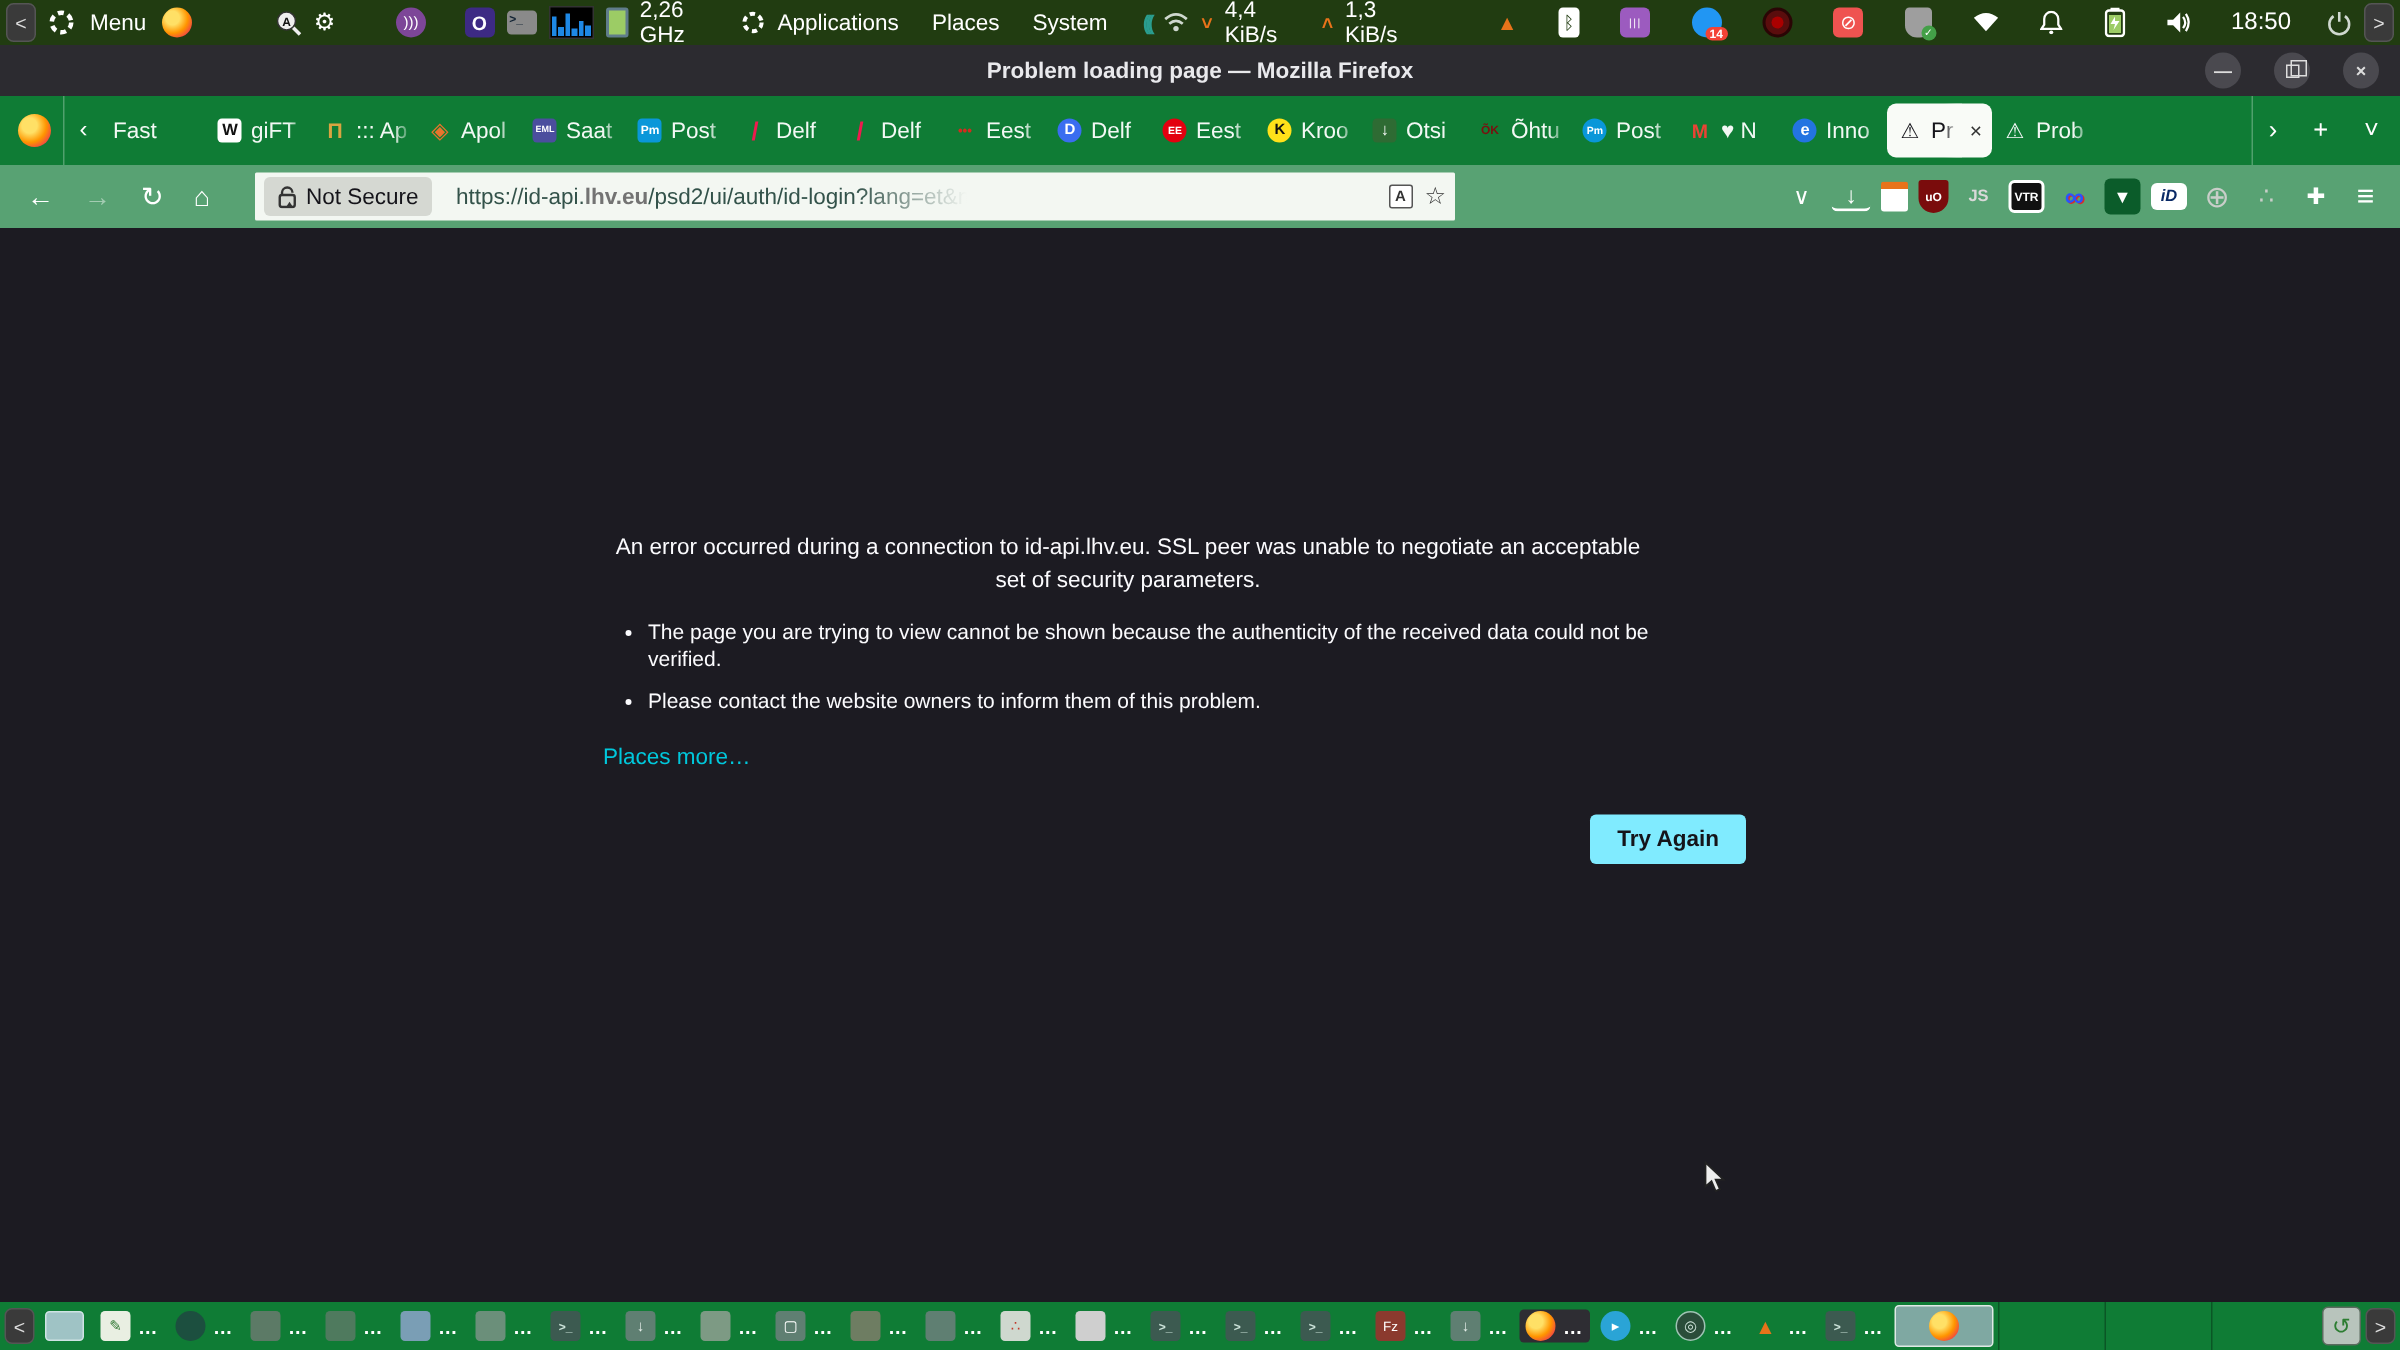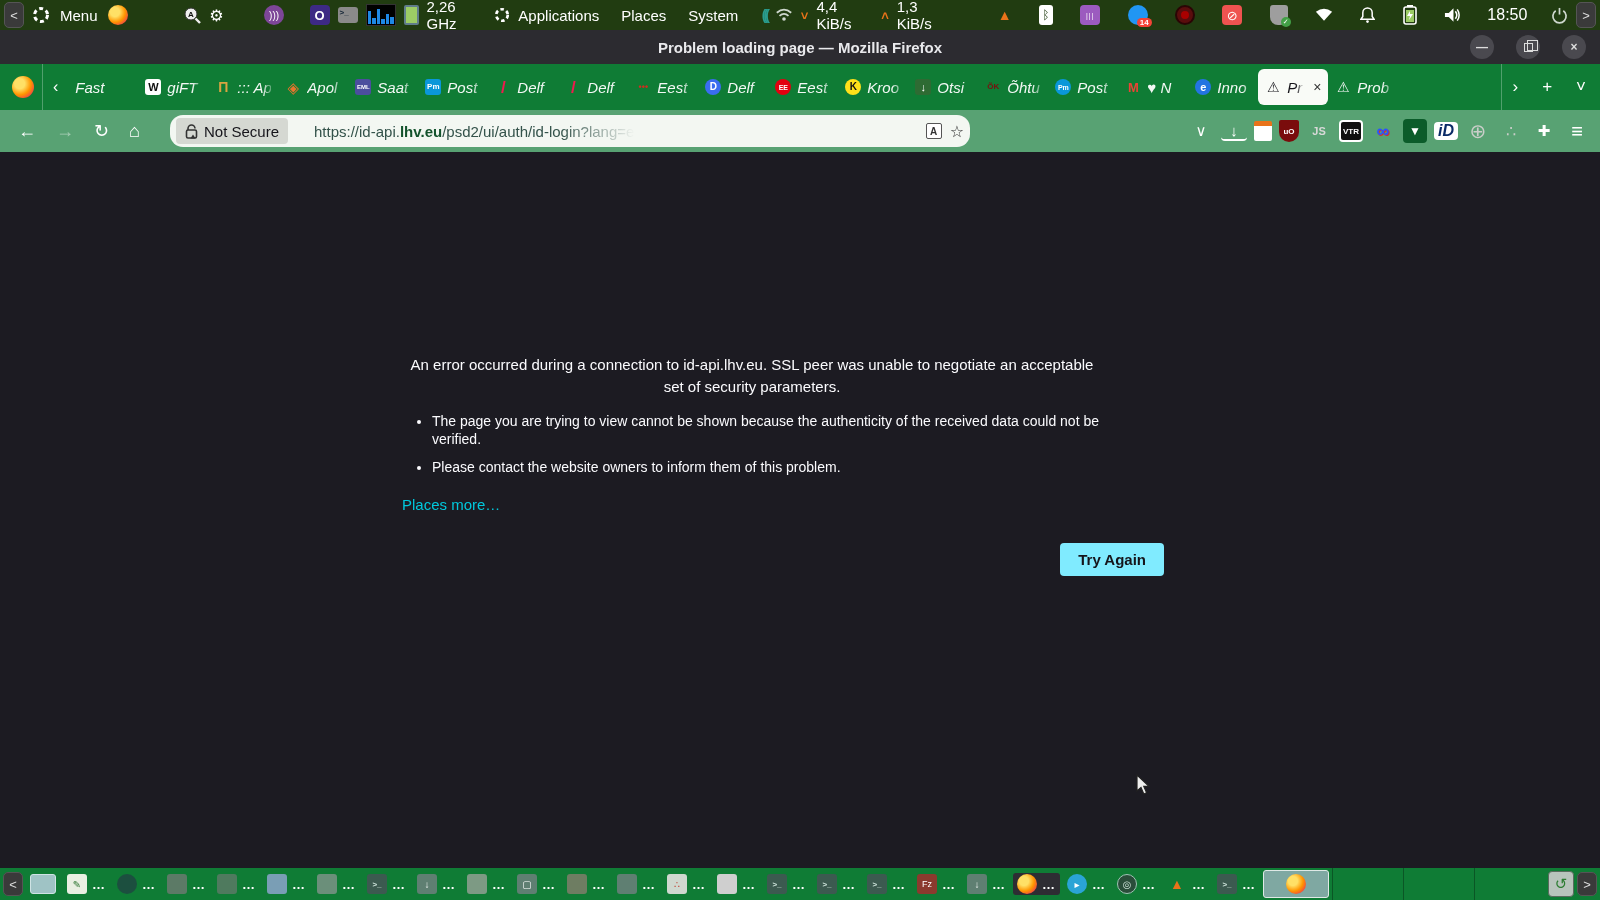--- a/index.html
+++ b/index.html
@@ -58,57 +58,57 @@
 
   
   .tabbar { height:46px; background:#0f7c35; display:flex; align-items:center; padding:0 4px; flex:0 0 auto; }
   .tabbar .ff { margin:0 8px; }
   .vline { width:1px; height:46px; background:rgba(255,255,255,.28); }
   .tab-scroll { color:#fff; font-size:16px; padding:0 10px; }
   .tabs { display:flex; height:100%; align-items:center; overflow:hidden; flex:1; }
   .tab { width:70px; min-width:70px; height:36px; display:flex; align-items:center; gap:6px; padding:0 7px;
          position:relative; color:rgba(255,255,255,.95); font-size:15px; border-radius:6px; overflow:hidden;}
   .tab.active { background:#f9fbf7; color:#15141a; }
-  .tab-label { white-space:nowrap; overflow:hidden; flex:1;font-style:italic; }
+  .tab-label { white-space:nowrap; overflow:hidden; flex:1; }
   .tab .fade { position:absolute; right:0; top:0; bottom:0; width:16px;
                background:linear-gradient(90deg, rgba(15,124,53,0), #0f7c35 85%); }
   .tab.active .fade { background:linear-gradient(90deg, rgba(249,251,247,0), #f9fbf7 70%); right:20px; width:12px;}
   .tab-close { position:relative; z-index:2; font-size:14px; color:#333; padding-left:1px; }
   .favicon { width:16px; height:16px; min-width:16px; display:flex; align-items:center; justify-content:center;
              font-weight:bold; line-height:1; }
   .newtab-cluster { display:flex; align-items:center; gap:4px; color:#fff; }
   .newtab-cluster span { padding:0 10px; font-size:17px; }
 
   
   .navbar { height:42px; background:#58a273; display:flex; align-items:center; padding:0 10px; gap:4px; flex:0 0 auto;}
   .nav-btn { color:#fff; font-size:18px; padding:0 8px; }
   .nav-btn.disabled { color:rgba(255,255,255,.45); }
-  .urlbar { flex:0 0 800px; height:32px; background:#f3f7f2; border-radius:13px; display:flex; align-items:center;
-            padding:0 6px; gap:26px; margin-left:18px; }
+  .urlbar { flex:0 0 800px; height:32px; background:#f3f7f2; border-radius:1px; display:flex; align-items:center;
+            padding:0 6px; gap:16px; margin-left:18px; }
   .chip { background:#d5d8d2; border-radius:4px; height:26px; display:flex; align-items:center; gap:6px;
           padding:0 9px; color:#15141a; font-size:15px; }
   .url-text { font-size:15px; color:#33524a; white-space:nowrap; overflow:hidden; position:relative; flex:1; }
-  .url-text b { color:#14532d; }
+  .url-text b { color:#737373; }
   .url-text::after { content:""; position:absolute; right:0; top:0; bottom:0; width:340px;
           background:linear-gradient(90deg, rgba(243,247,242,0) 0, #f3f7f2 22%); }
   .url-end { display:flex; align-items:center; gap:8px; color:#444; }
   .translate-ic { width:16px; height:16px; border:1px solid #555; border-radius:2px; font-size:10px; font-weight:bold;
           display:flex; align-items:center; justify-content:center; color:#333; background:#fff; }
   .star { font-size:16px; color:#333; }
   .nav-right { display:flex; align-items:center; gap:7px; margin-left:auto; }
   .ni { width:26px; height:26px; display:flex; align-items:center; justify-content:center; color:#fff;
         font-size:15px; border-radius:4px; }
   .ni-download { border-bottom:2px solid #fff; height:20px; }
   .ni-notes { background:#fff; border-top:5px solid #e8731a; width:18px; height:20px; border-radius:2px;}
   .ni-ublock { background:#7a0c0c; width:20px; height:22px; border-radius:2px 2px 10px 10px; color:#fff; font-size:8px; font-weight:bold;}
   .ni-js { color:#d9d9d9; font-weight:bold; font-size:11px; }
   .ni-vtr { background:#111; border:2px solid #fff; color:#fff; font-size:8px; font-weight:bold; width:24px; height:22px;}
   .ni-links { color:#2a52ff; font-weight:bold; font-size:18px; text-shadow:1px 1px 0 #d32f2f; }
   .ni-vpn { background:#0b5c2a; width:24px; height:24px; color:#fff; font-size:12px; }
-  .ni-id { background:#fff; color:#0a2a66; font-weight:bold; font-size:16px; width:24px; height:18px; font-style:italic;}
+  .ni-id { background:#fff; color:#0a2a66; font-weight:bold; font-size:11px; width:24px; height:18px; font-style:italic;}
   .ni-globe { color:#c9cec9; font-size:20px; }
   .ni-paws { color:#c9cec9; font-size:16px; }
   .ni-puzzle { color:#fff; font-size:15px; }
   .ni-menu { color:#fff; font-size:20px; font-weight:bold; }
 
   
   .content { flex:1; background:#1c1b22; color:#fbfbfe; position:relative; overflow:hidden; }
   .error-box { margin:202px 0 0 402px; width:762px; }
   .error-box h1 { font-size:24px; font-weight:400; letter-spacing:.2px; color:#fbfbfe; }
   .error-desc { margin-top:29px; font-size:15px; line-height:1.48; width:700px;text-align:center; }

